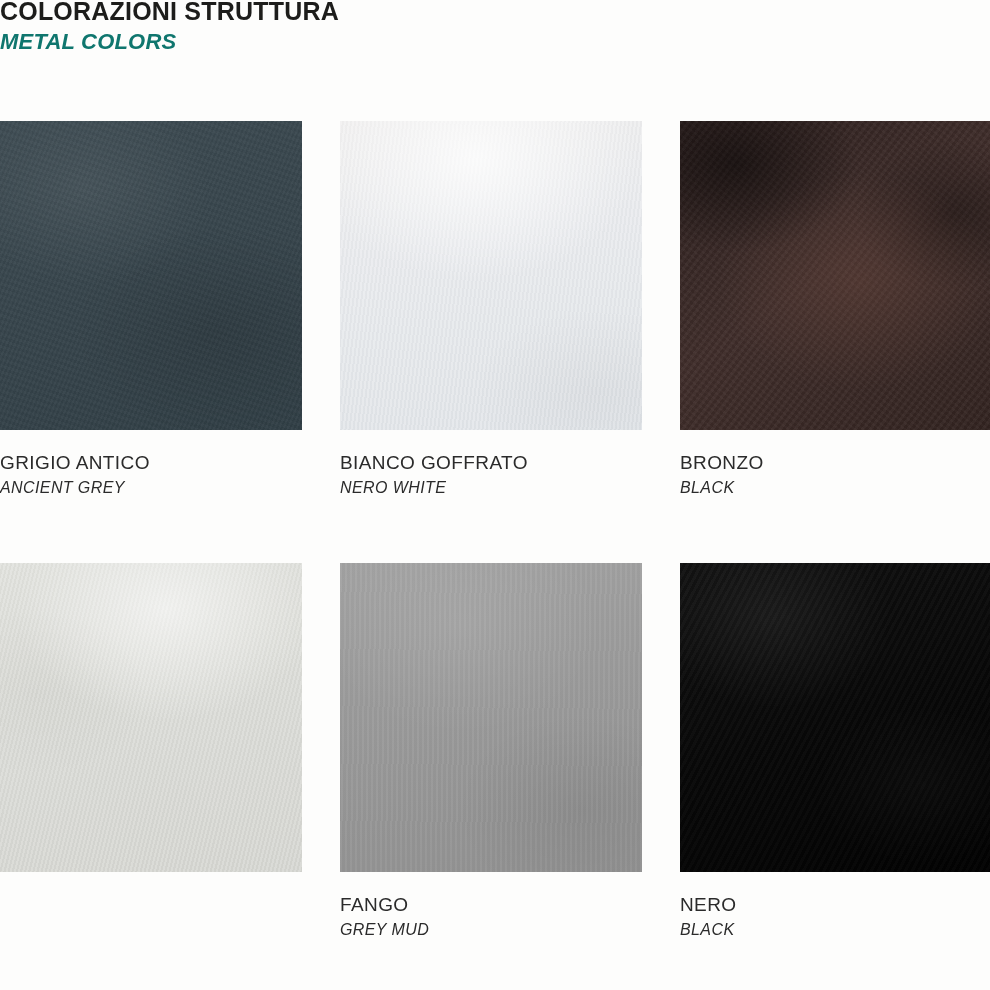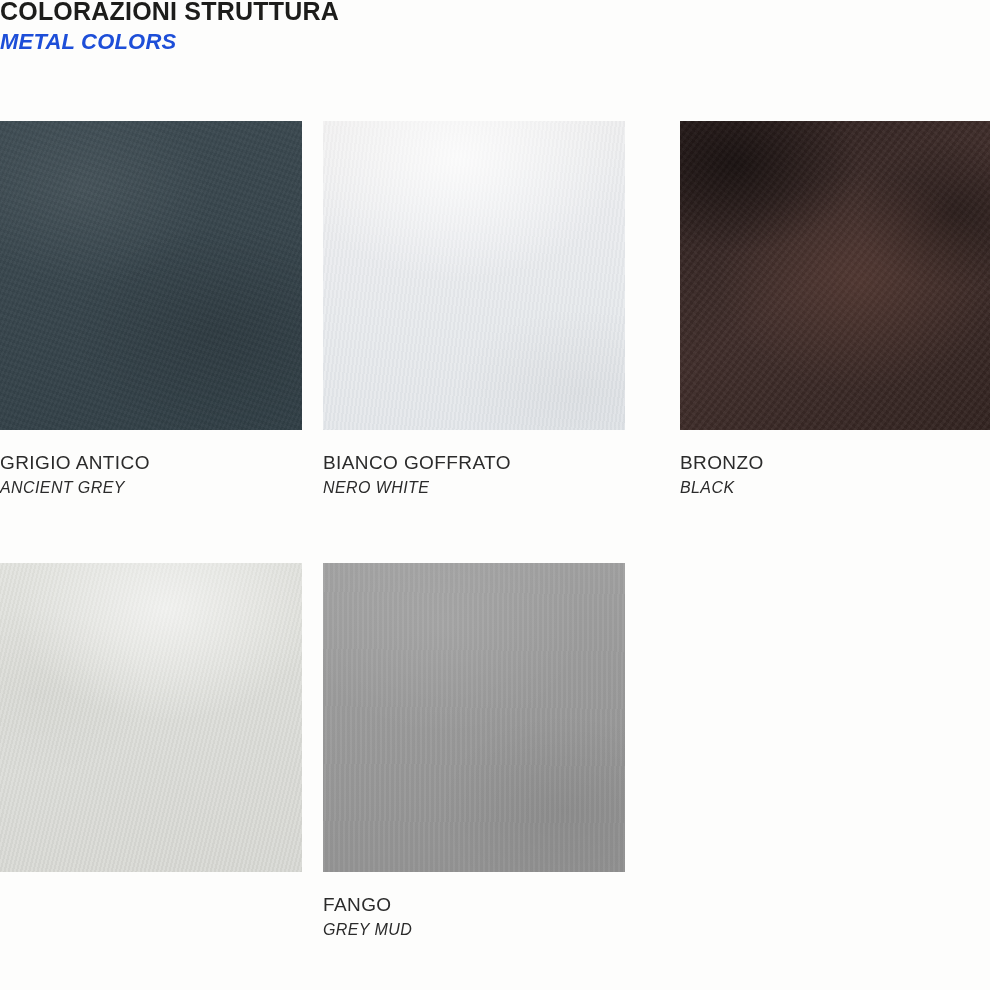--- a/index.html
+++ b/index.html
@@ -29,21 +29,21 @@
     color: #1d1d1b;
     line-height: 30px;
     margin: 0;
     white-space: nowrap;
   }
   .title-en {
     font-size: 22px;
     font-weight: bold;
     font-style: italic;
     letter-spacing: 0.2px;
-    color: #1d4ed8;
+    color: #0f766e;
     line-height: 28px;
     margin: 2px 0 16px 0;
     white-space: nowrap;
   }
 
   
   .grid {
     position: absolute;
     left: 0;
     top: 121px;
@@ -52,21 +52,21 @@
   .row {
     position: relative;
     height: 442px;
   }
   .cell {
     position: absolute;
     top: 0;
     width: 302px;
   }
   .cell.c0 { left: 0px; }
-  .cell.c1 { left: 323px; }
+  .cell.c1 { left: 340px; }
   .cell.c2 { left: 680px; width: 310px; }
 
   .swatch {
     position: relative;
     width: 100%;
     height: 309px;
     overflow: hidden;
   }
   .swatch .tex {
     position: absolute;
@@ -174,16 +174,29 @@
                radial-gradient(ellipse 60% 45% at 80% 80%, rgba(0,0,0,.055), transparent 70%),
                repeating-linear-gradient(91deg, rgba(255,255,255,.035) 0 2px, rgba(0,0,0,.022) 2px 5px),
                linear-gradient(172deg,#a3a3a3 0%, #9b9b9b 45%, #929292 100%);"></div>
       </div>
       <div class="caption">
         <div class="name-it">FANGO</div>
         <div class="name-en">GREY MUD</div>
       </div>
     </div>
 
+    <div class="cell c2">
+      <div class="swatch">
+        <div class="tex" style="background:
+               radial-gradient(ellipse 55% 42% at 30% 18%, rgba(255,255,255,.055), transparent 70%),
+               radial-gradient(ellipse 50% 38% at 78% 72%, rgba(255,255,255,.022), transparent 70%),
+               repeating-linear-gradient(118deg, rgba(255,255,255,.016) 0 3px, rgba(0,0,0,.20) 3px 6px),
+               linear-gradient(160deg,#141414 0%, #0a0a0a 50%, #030303 100%);"></div>
+      </div>
+      <div class="caption">
+        <div class="name-it">NERO</div>
+        <div class="name-en">BLACK</div>
+      </div>
+    </div>
 
   </div>
 
 </div>
 
 </body></html>

